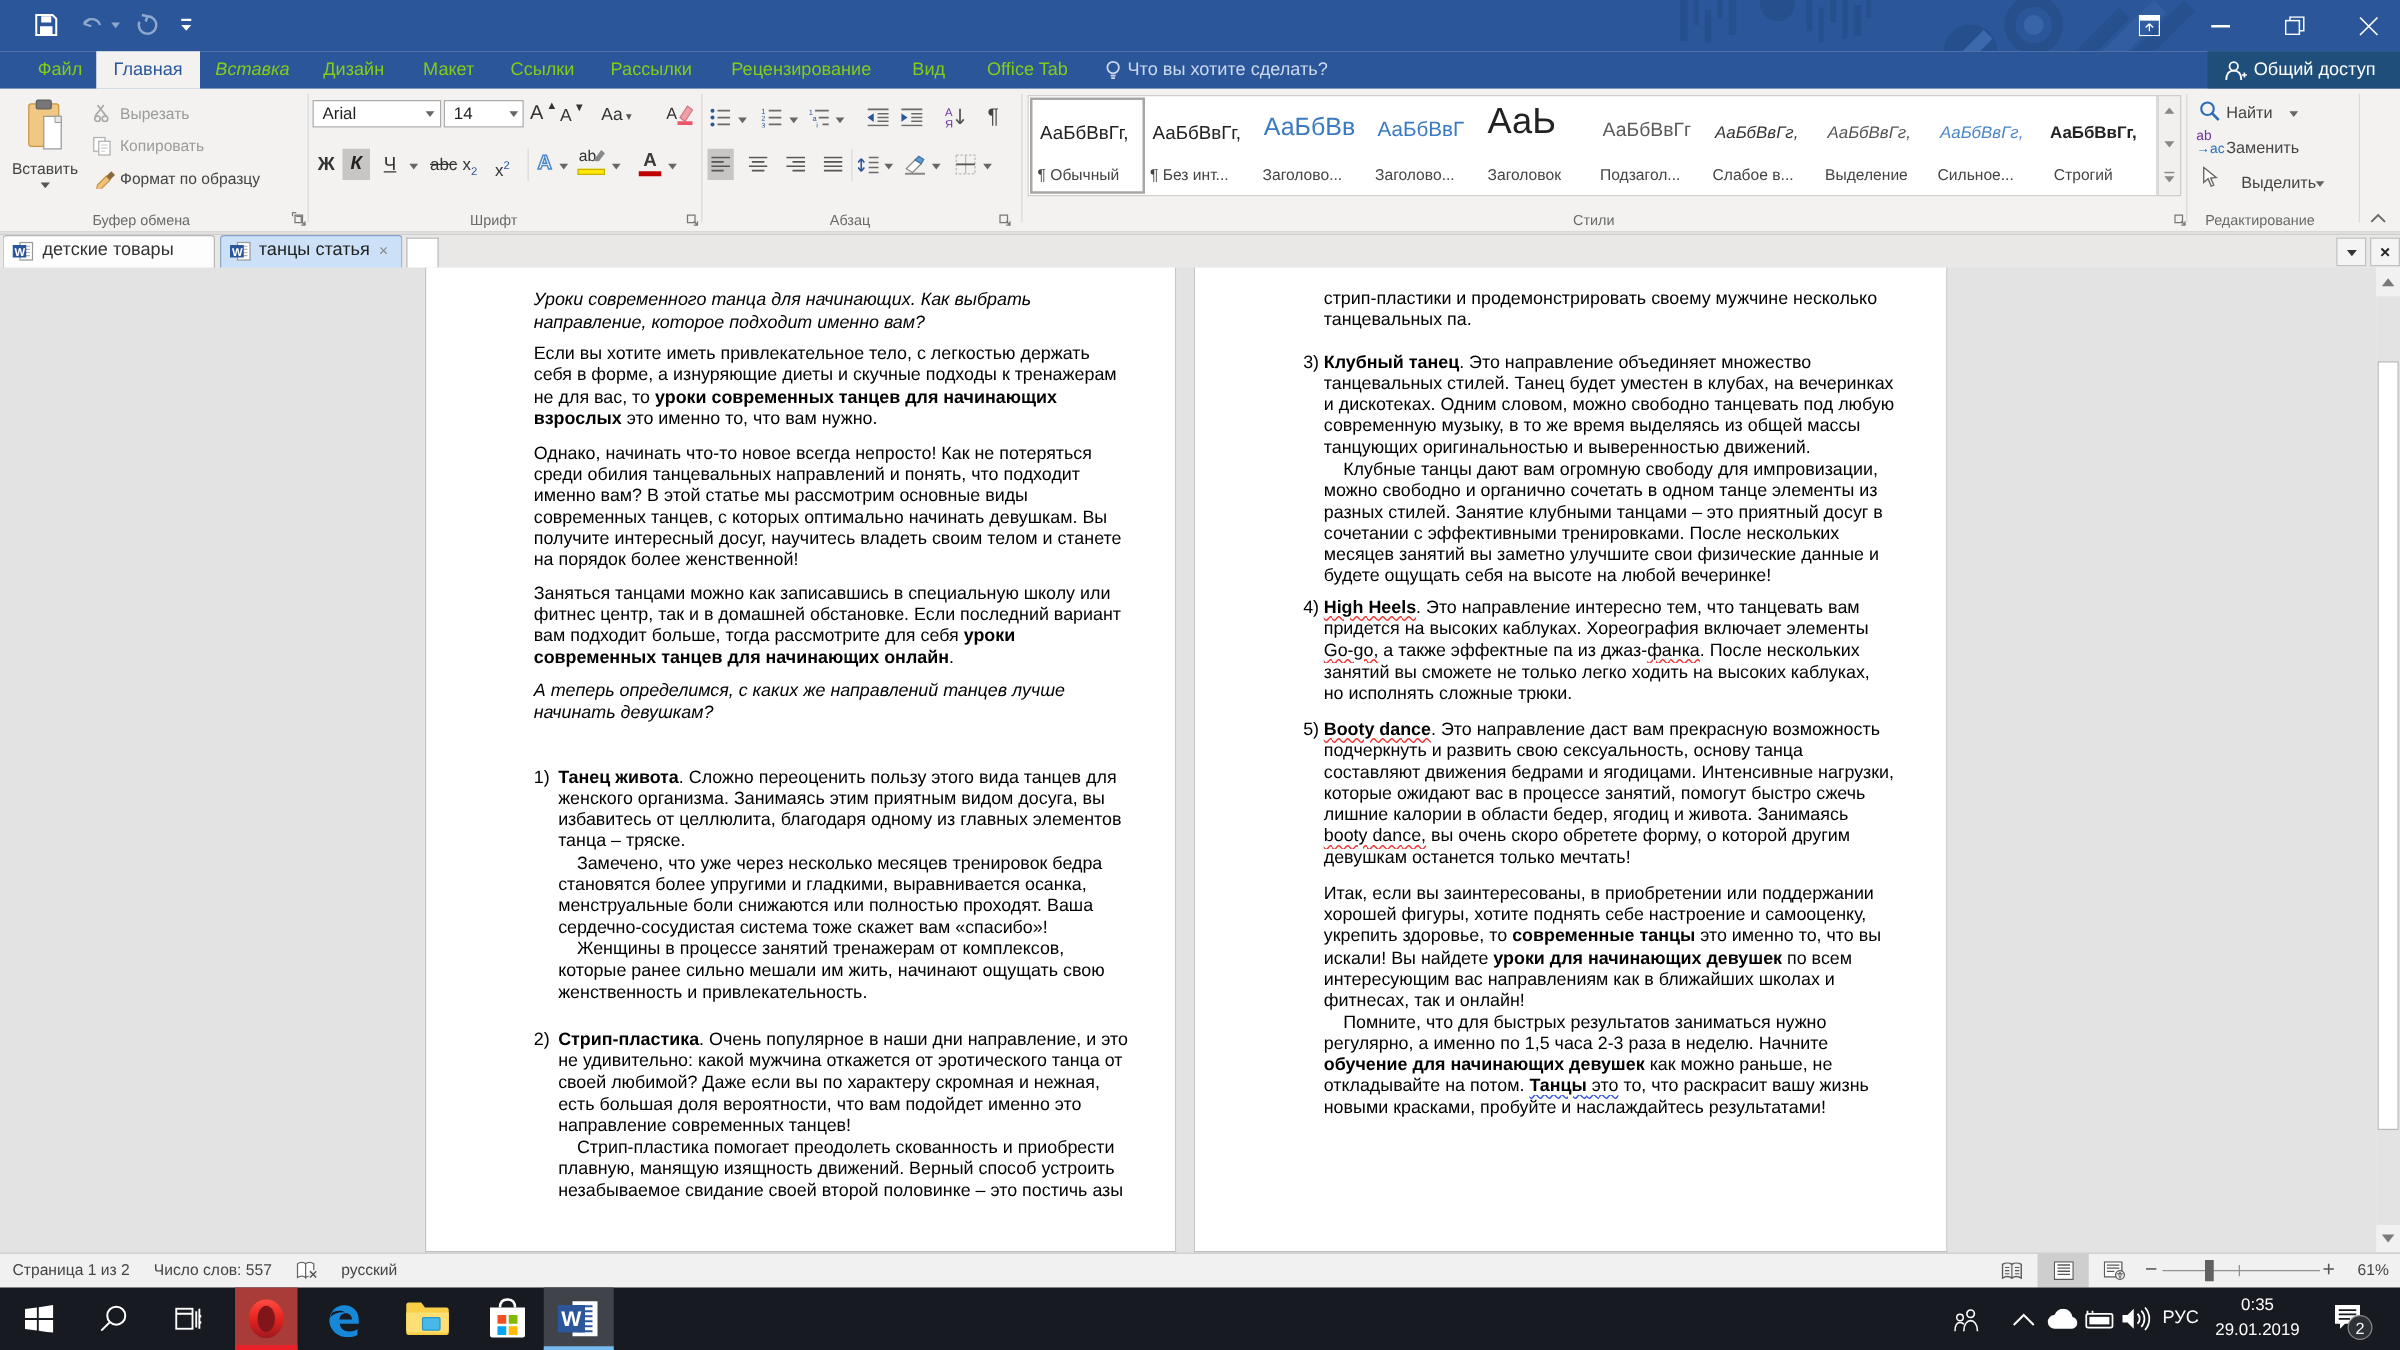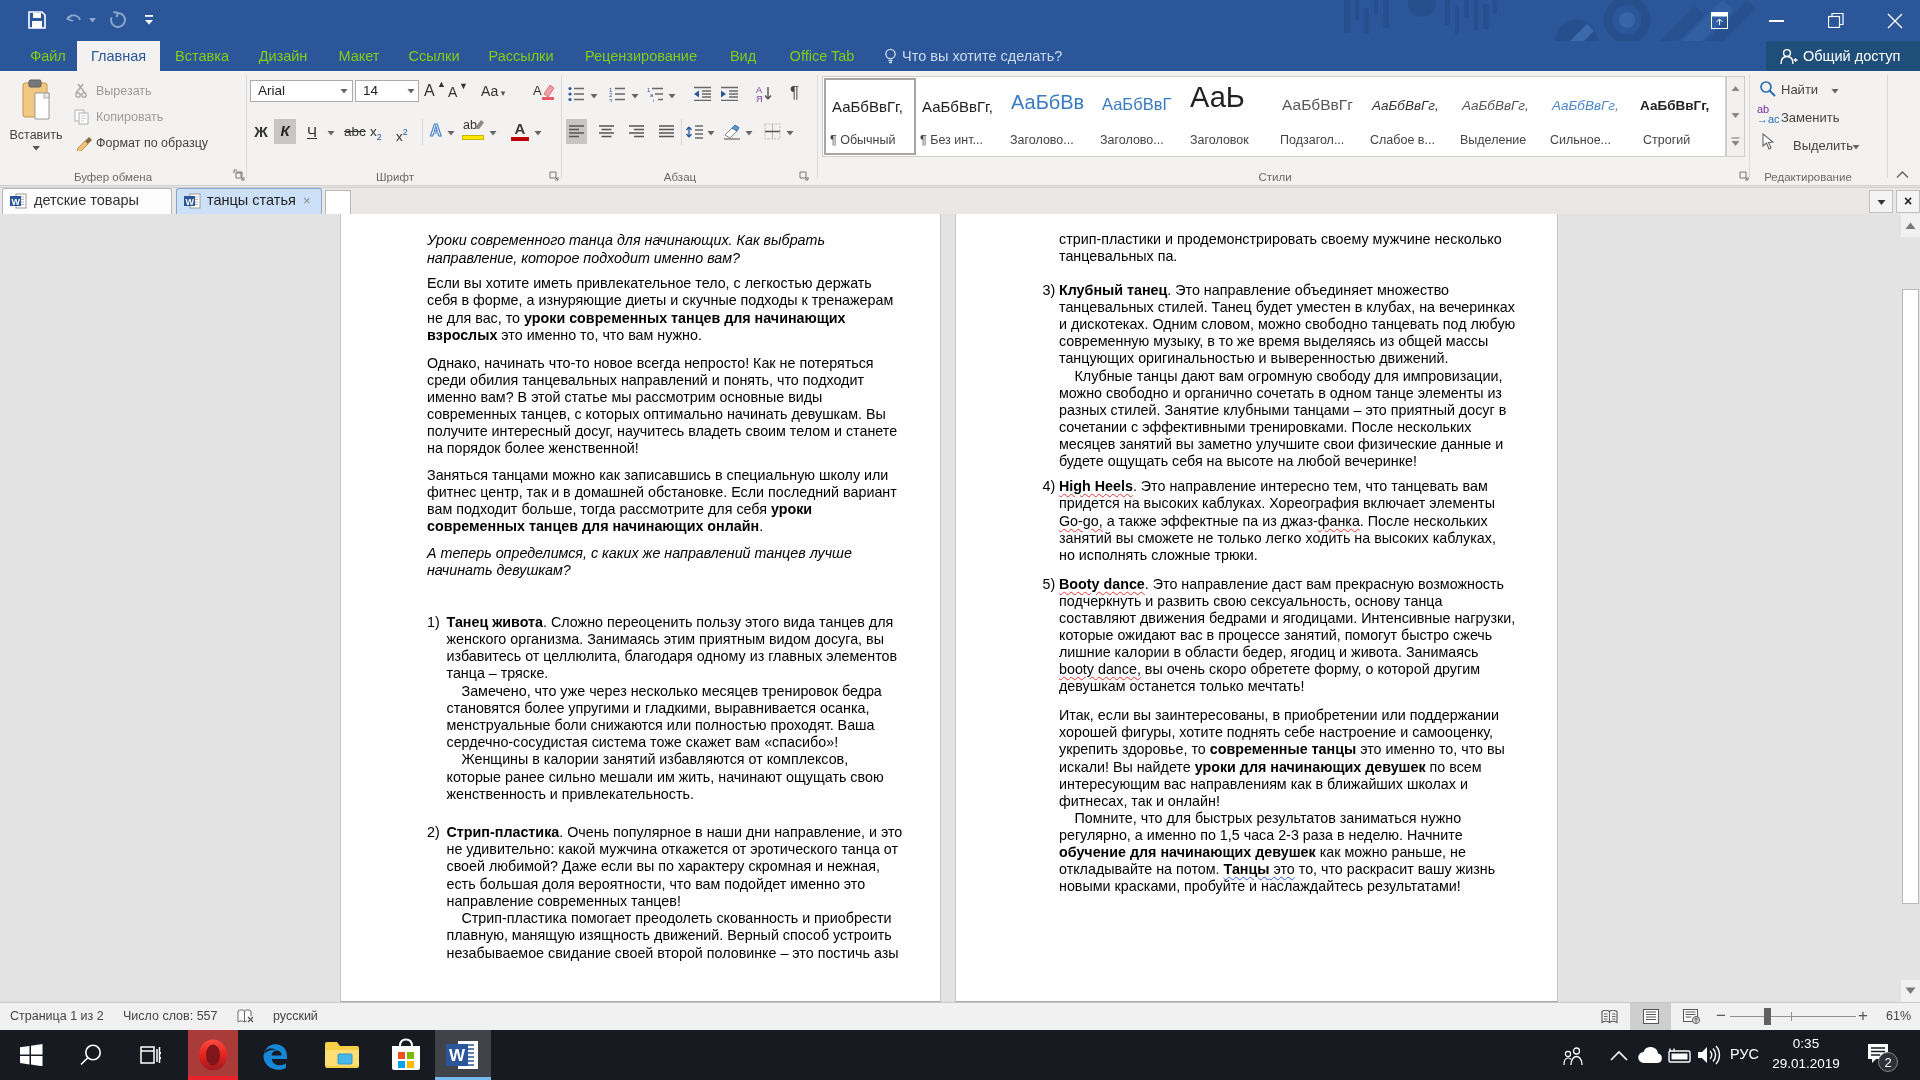--- a/index.html
+++ b/index.html
@@ -102,21 +102,21 @@
     <rect x="0.5" y="3.5" width="11" height="11" fill="none" stroke="#fff" stroke-width="1.2"></rect>
     <path d="M4 3.5 v-3 h11 v11 h-3" fill="none" stroke="#fff" stroke-width="1.2"></path>
   </svg>
   <svg width="16" height="16" style="position:absolute;left:1887px;top:13px" viewBox="0 0 16 16">
     <path d="M1 1 L15 15 M15 1 L1 15" stroke="#fff" stroke-width="1.3"></path>
   </svg>
 </div>
 <div id="tabrow">
   <div class="rtab" style="left:18px;width:60px;">Файл</div>
   <div id="tab-active">Главная</div>
-  <div class="rtab" style="left:168px;width:68px;">Вставка</div>
+  <div class="rtab" style="left:168px;width:68px;font-style:italic;">Вставка</div>
   <div class="rtab" style="left:252px;width:62px;">Дизайн</div>
   <div class="rtab" style="left:330px;width:58px;">Макет</div>
   <div class="rtab" style="left:402px;width:64px;">Ссылки</div>
   <div class="rtab" style="left:482px;width:78px;">Рассылки</div>
   <div class="rtab" style="left:574px;width:134px;">Рецензирование</div>
   <div class="rtab" style="left:722px;width:42px;">Вид</div>
   <div class="rtab" style="left:778px;width:88px;">Office Tab</div>
   <svg width="13" height="17" style="position:absolute;left:884px;top:7px" viewBox="0 0 13 17">
     <circle cx="6.5" cy="6" r="4.6" fill="none" stroke="#cdd9ec" stroke-width="1.4"></circle>
     <path d="M4.5 12.5 h4 M5 14.5 h3" stroke="#cdd9ec" stroke-width="1.3"></path>
@@ -426,21 +426,21 @@
 <div class="ln it" style="left:427px;top:347.8px">начинать девушкам?</div>
 <div class="ln" style="left:427px;top:399.5px">1)</div>
 <div class="ln" style="left:446.5px;top:399.5px"><b>Танец живота</b>. Сложно переоценить пользу этого вида танцев для</div>
 <div class="ln" style="left:446.5px;top:416.8px">женского организма. Занимаясь этим приятным видом досуга, вы</div>
 <div class="ln" style="left:446.5px;top:434.2px">избавитесь от целлюлита, благодаря одному из главных элементов</div>
 <div class="ln" style="left:446.5px;top:451.2px">танца – тряске.</div>
 <div class="ln" style="left:461.5px;top:468.6px">Замечено, что уже через несколько месяцев тренировок бедра</div>
 <div class="ln" style="left:446.5px;top:485.7px">становятся более упругими и гладкими, выравнивается осанка,</div>
 <div class="ln" style="left:446.5px;top:503.0px">менструальные боли снижаются или полностью проходят. Ваша</div>
 <div class="ln" style="left:446.5px;top:519.8px">сердечно-сосудистая система тоже скажет вам «спасибо»!</div>
-<div class="ln" style="left:461.5px;top:537.4px">Женщины в калории занятий избавляются от комплексов,</div>
+<div class="ln" style="left:461.5px;top:537.4px">Женщины в процессе занятий тренажерам от комплексов,</div>
 <div class="ln" style="left:446.5px;top:554.7px">которые ранее сильно мешали им жить, начинают ощущать свою</div>
 <div class="ln" style="left:446.5px;top:571.8px">женственность и привлекательность.</div>
 <div class="ln" style="left:427px;top:609.5px">2)</div>
 <div class="ln" style="left:446.5px;top:609.5px"><b>Стрип-пластика</b>. Очень популярное в наши дни направление, и это</div>
 <div class="ln" style="left:446.5px;top:627.1px">не удивительно: какой мужчина откажется от эротического танца от</div>
 <div class="ln" style="left:446.5px;top:644.3px">своей любимой? Даже если вы по характеру скромная и нежная,</div>
 <div class="ln" style="left:446.5px;top:661.6px">есть большая доля вероятности, что вам подойдет именно это</div>
 <div class="ln" style="left:446.5px;top:678.8px">направление современных танцев!</div>
 <div class="ln" style="left:461.5px;top:696.1px">Стрип-пластика помогает преодолеть скованность и приобрести</div>
 <div class="ln" style="left:446.5px;top:713.3px">плавную, манящую изящность движений. Верный способ устроить</div>

